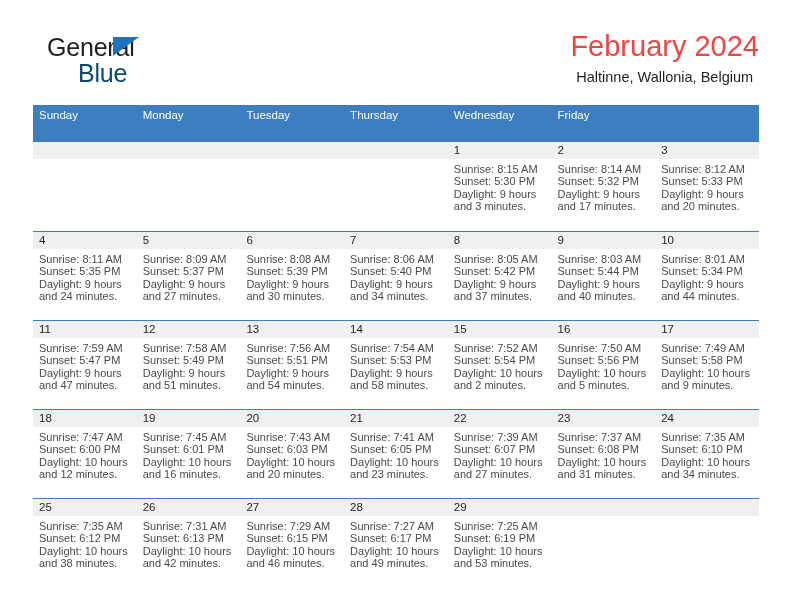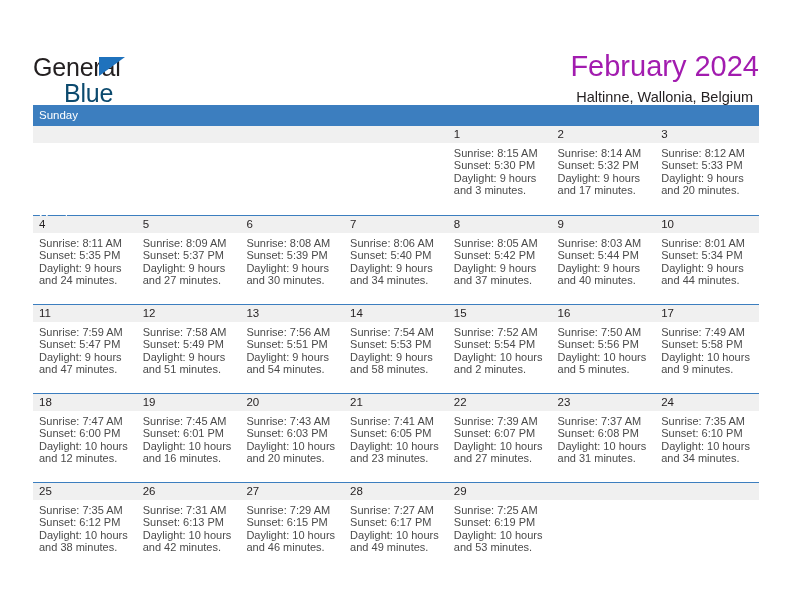--- a/index.html
+++ b/index.html
@@ -19,25 +19,24 @@
   .page {
     position: relative;
     width: 792px;
     height: 612px;
     box-sizing: border-box;
   }
 
   
   .header {
     position: absolute;
-    left: 33px;
+    left: 47px;
     top: 28px;
     right: 33px;
     height: 68px;
-    margin-top: 20px;
   }
 
   .brand {
     position: absolute;
     left: 0;
     top: 6px;
     width: 210px;
     height: 56px;
   }
   .brand-line1 {
@@ -70,21 +69,21 @@
 
   .title-block {
     position: absolute;
     right: 0;
     top: 0;
     text-align: right;
   }
   .cal-title {
     font-size: 29px;
     line-height: 36px;
-    color: #a21caf;
+    color: #ef4444;
     font-weight: normal;
     margin: 0;
     white-space: nowrap;
   }
   .cal-subtitle {
     font-size: 14.5px;
     line-height: 20px;
     color: #231f20;
     margin: 3px 0 0 0;
     white-space: nowrap;
@@ -95,22 +94,21 @@
   .calendar {
     position: absolute;
     left: 33px;
     top: 105px;
     width: 726px;
   }
 
   .weekday-row {
     display: flex;
     background: #3c7ebf;
-    height: 21px;
-    flex-direction: column;
+    height: 37px;
   }
   .weekday {
     flex: 0 0 103.71px;
     width: 103.71px;
     box-sizing: border-box;
     padding: 3px 0 0 6px;
     color: #ffffff;
     font-size: 11.5px;
     line-height: 15px;
     overflow: hidden;

